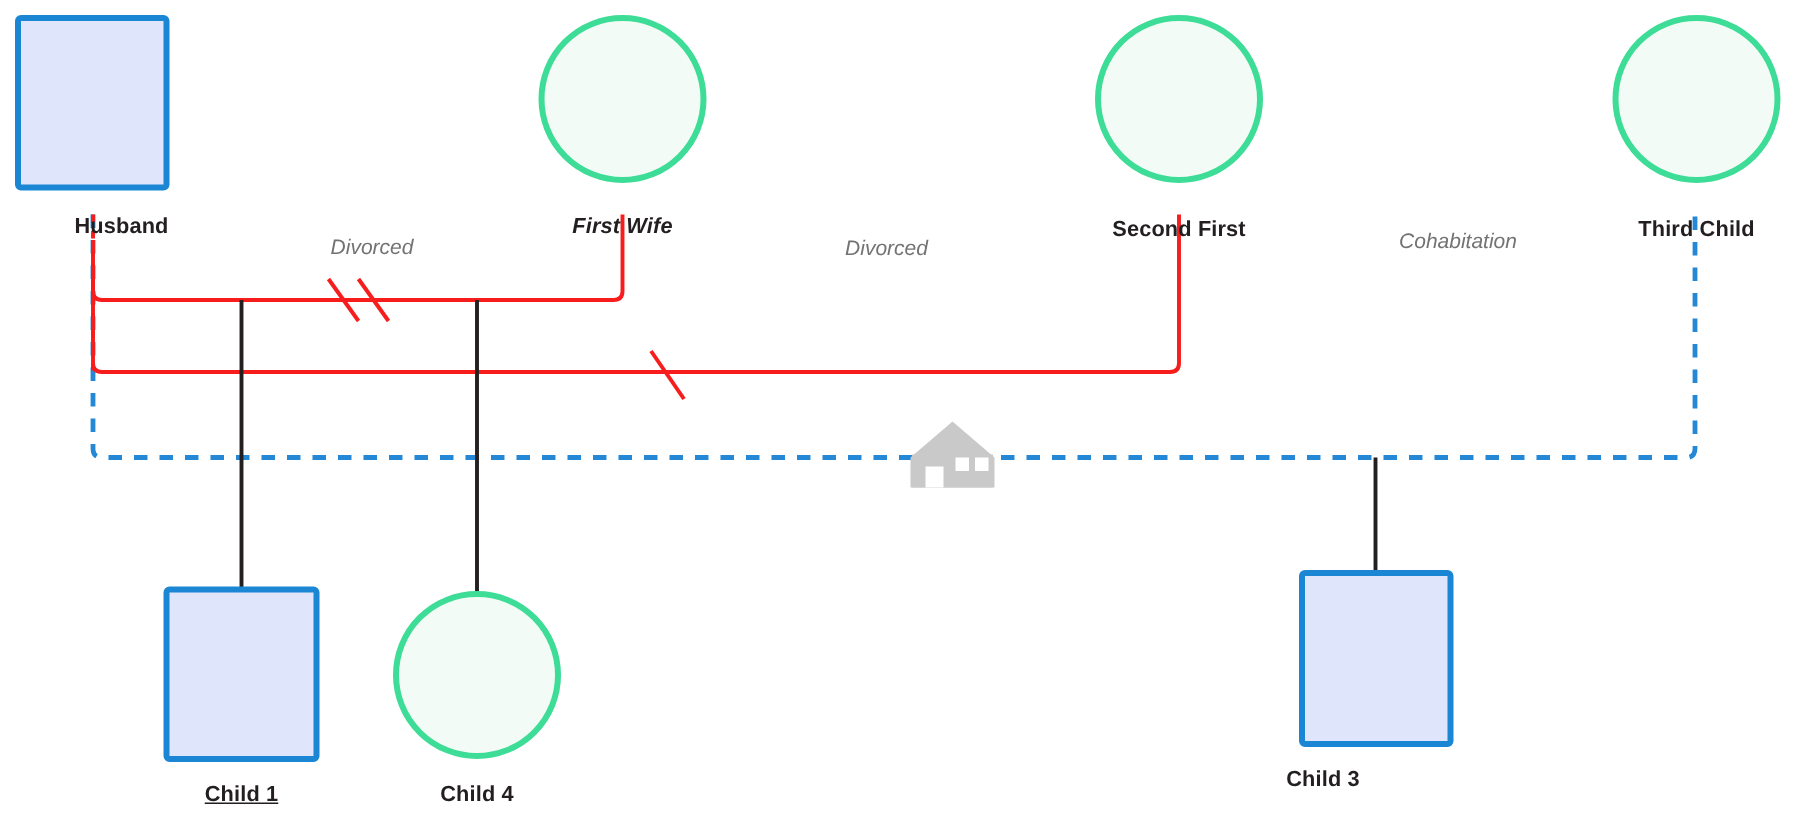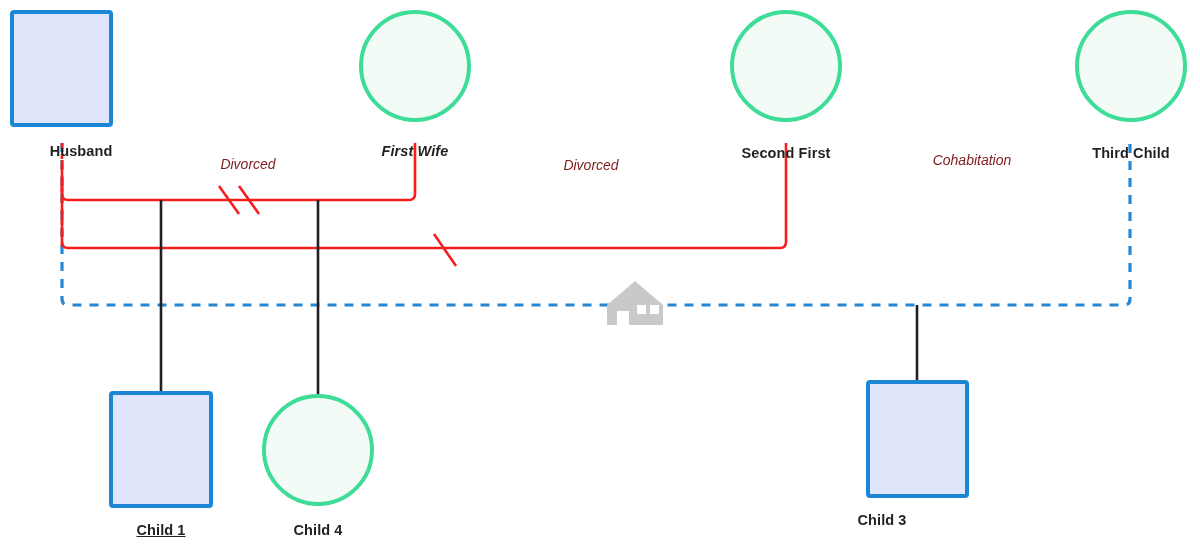--- a/index.html
+++ b/index.html
@@ -36,21 +36,21 @@
     text-align: center;
     transform: translateX(-50%);
     letter-spacing: 0.1px;
   }
   .rel-label {
     position: absolute;
     font-family: "Liberation Sans", sans-serif;
     font-size: 14px;
     font-style: italic;
     font-weight: normal;
-    color: #7f1d1d;
+    color: #737373;
     white-space: nowrap;
     transform: translateX(-50%);
   }
 </style>
 </head>
 <body>
 
 <div id="genogram-canvas">
 
   <svg id="genogram-svg" viewBox="0 0 1200 555">

